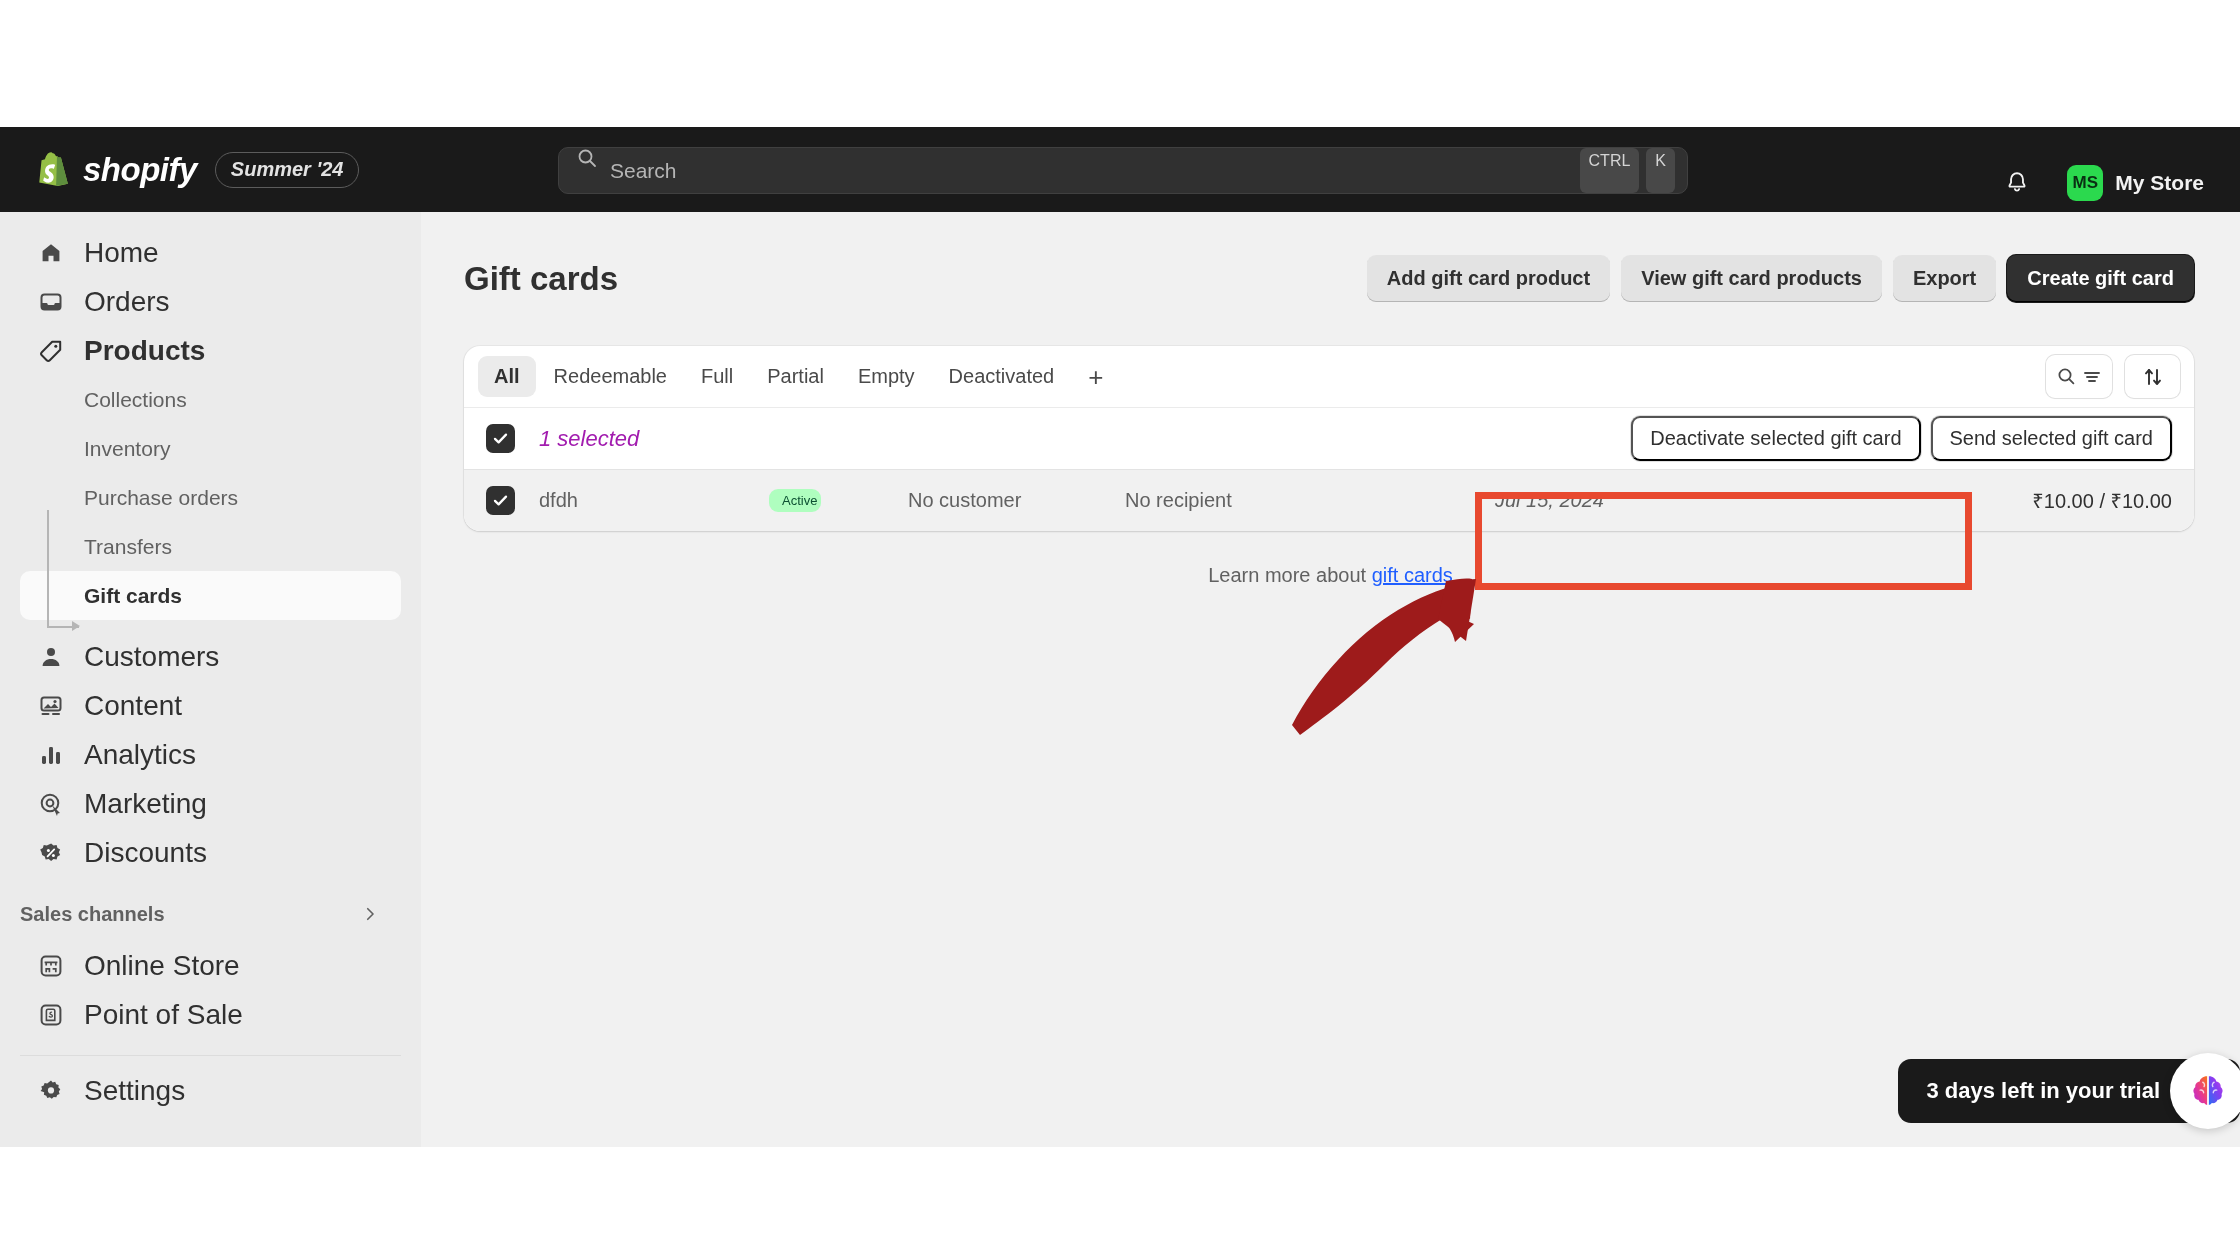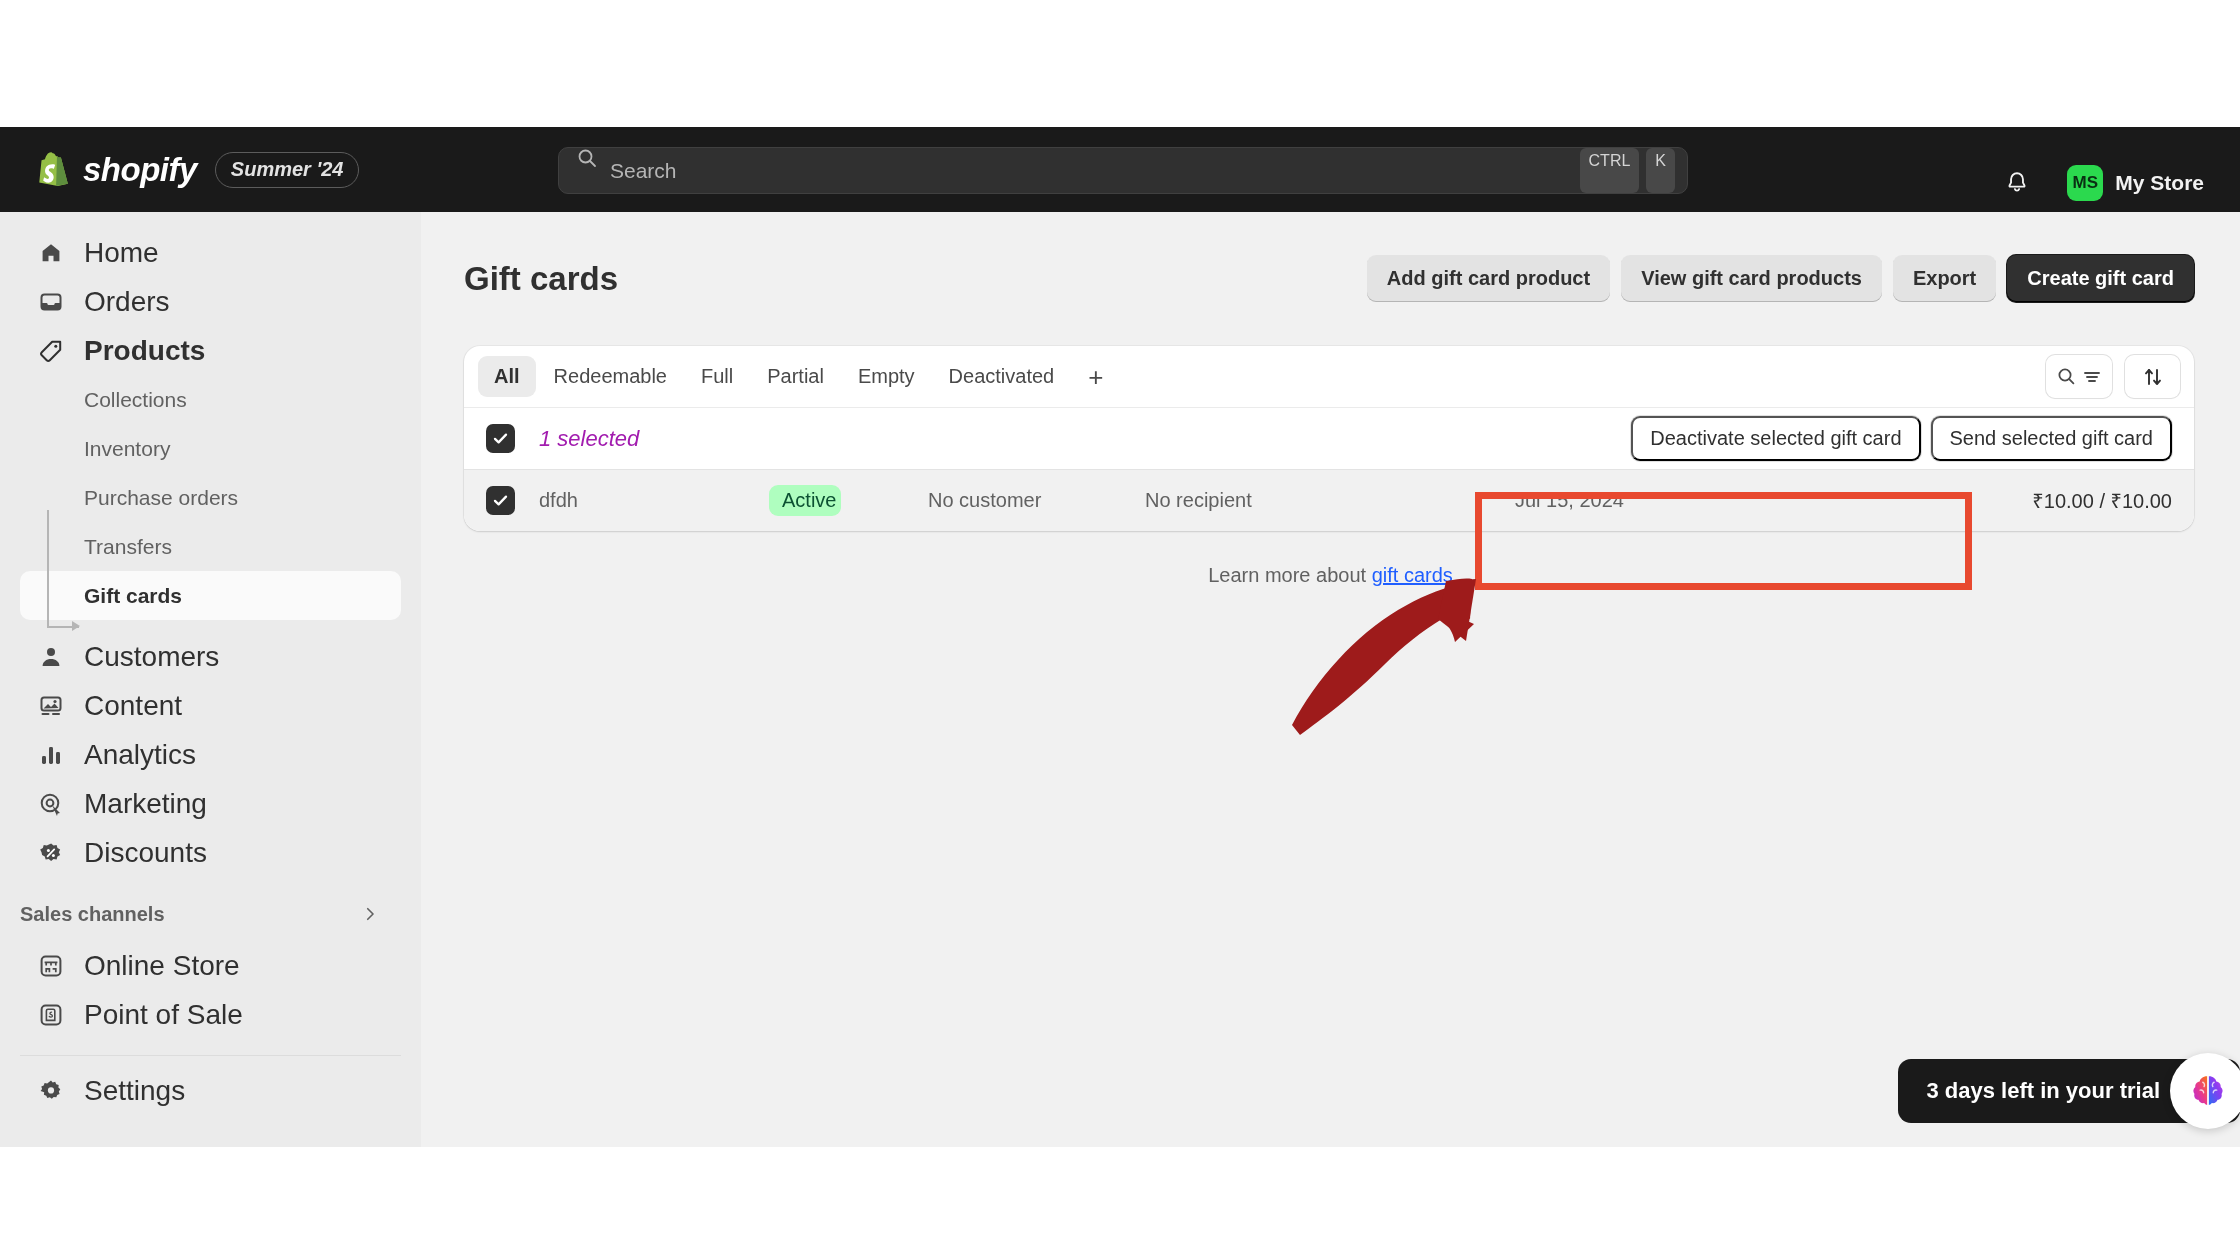--- a/index.html
+++ b/index.html
@@ -195,26 +195,26 @@
   .row {
     height: 62px; background: #f1f1f1;
     border-top: 1px solid #e3e3e3;
     display: flex; align-items: center; padding: 0 22px;
     border-bottom-left-radius: 16px; border-bottom-right-radius: 16px;
   }
   .cell { font-size: 20px; color: #616161; }
   .cell-code { margin-left: 24px; width: 230px; color: #616161; }
   .badge {
     background: #affebf; color: #0c5132;
-    border-radius: 9px; padding: 4px 13px; font-size: 20px;
-    width: 72px; text-align: center;
+    border-radius: 9px; padding: 4px 13px; font-size: 13px;
+    width: 52px; text-align: center;
   }
   .cell-customer { margin-left: 87px; width: 190px; }
   .cell-recipient { margin-left: 27px; width: 200px; }
-  .cell-date { margin-left: 170px; width: 200px; }
+  .cell-date { margin-left: 170px; width: 200px; font-style: italic; }
   .cell-amount { margin-left: auto; color: #303030; }
 
   .learn {
     text-align: center; margin-top: 33px;
     font-size: 20px; color: #616161;
   }
   .learn a { color: #1f5eff; text-decoration: underline; }
 
   
   .redbox {

